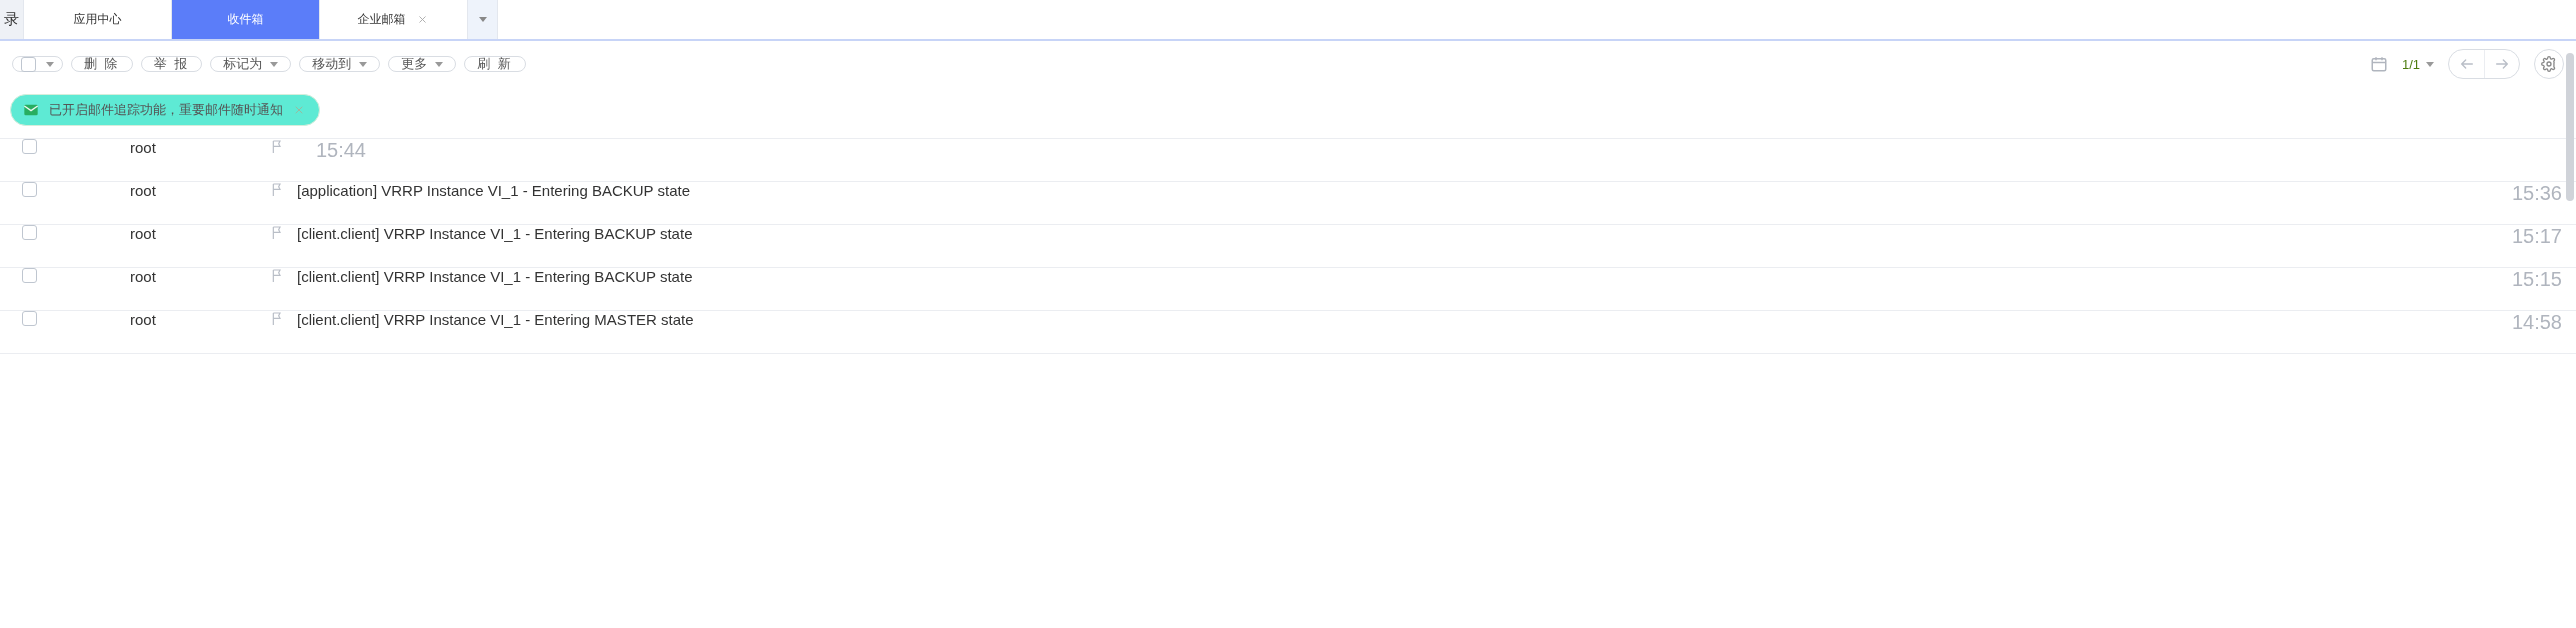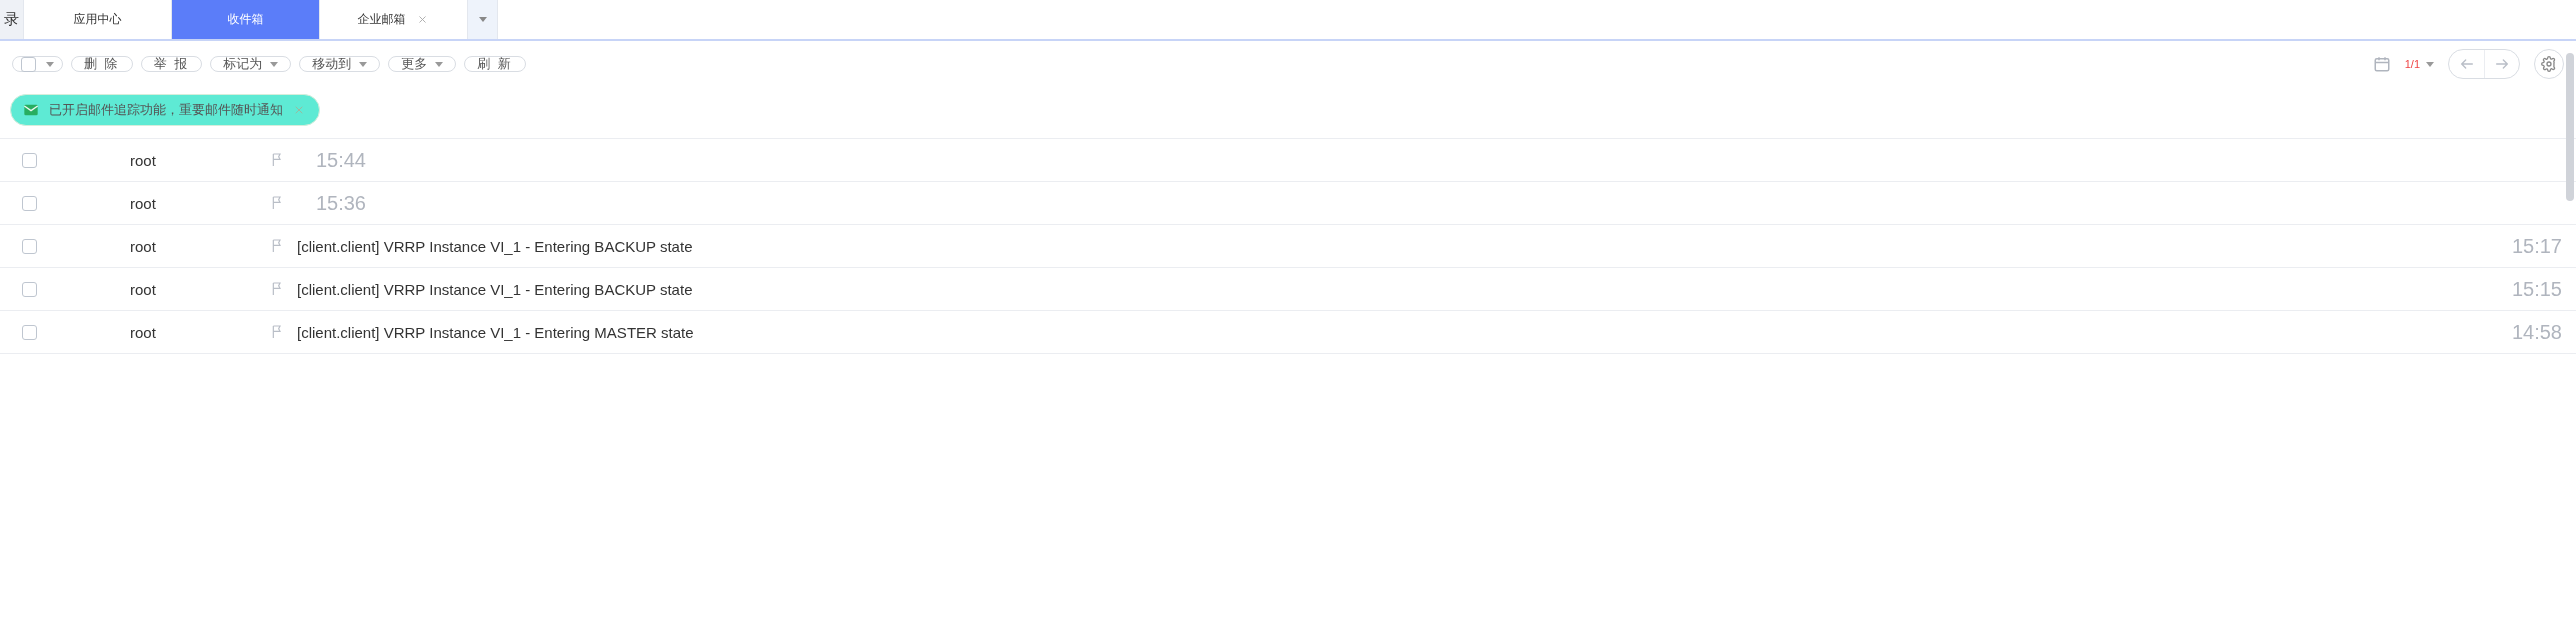--- a/index.html
+++ b/index.html
@@ -83,21 +83,21 @@
   }
   .btn.nolspace { letter-spacing: 0; }
   .btn .chev-down { border-top-color:#999; margin-left:2px; }
   .checkbox {
     width:15px;height:15px;border:1.5px solid #bfc6d0;border-radius:3px;background:#fff;display:inline-block;flex-shrink:0;
   }
   .checkbox-btn { padding:0 8px; }
   .checkbox-btn .chev-down { margin-left:4px; }
 
   .icon-calendar { width:18px;height:18px; color:#b0b5be; }
-  .pager { display:flex;align-items:center;gap:6px;color:#ef4444;font-size:11px; }
+  .pager { display:flex;align-items:center;gap:6px;color:#4d7c0f;font-size:13px; }
   .pager .chev-down { border-top-color:#999; }
   .nav-arrows {
     display:flex; border:1px solid #d9dde3; border-radius:984px; overflow:hidden;
     height:30px;
   }
   .nav-arrow {
     width:35px; display:flex;align-items:center;justify-content:center;color:#b9bec7;cursor:pointer;
   }
   .nav-arrow + .nav-arrow { border-left:1px solid #ebedf1; }
   .gear-circle {
@@ -115,21 +115,21 @@
     border-radius:984px;
     padding:6px 14px 6px 12px;
     font-size:13px;
   }
   .notice .mail-icon { color:#27ae60; }
   .notice .close { color:#9ab99f; cursor:pointer; }
 
   
   .list { border-top:1px solid #ebedf1; }
   .row {
-    display:flex;align-items:center;
+    display:flex;align-items:flex-start;
     height:43px;
     border-bottom:1px solid #ebedf1;
     padding:0 14px 0 22px;
     font-size:15px;
     color:#333;
   }
   .row .cb { width:39px; display:flex;align-items:center; }
   .row .sender { width:197px; color:#333; padding-left: 69px; }
   .row .flag { width:39px; color:#b9bec7; display:flex;align-items:center;justify-content:center; }
   .row .subject { flex:1; color:#333; }
@@ -260,20 +260,21 @@
     <div class="row">
       <span class="cb">
         <span class="checkbox"></span>
       </span>
       <span class="sender">root</span>
       <span class="flag">
         <svg class="svg-icon" width="16" height="16" viewBox="0 0 24 24" fill="none" stroke="currentColor" stroke-width="1.8">
           <path d="M5 3v18M5 3h10l-2 4 2 4H5"></path>
         </svg>
       </span>
+      <span class="subject">[application] VRRP Instance VI_1 - Entering BACKUP state</span>
       <span class="time">15:36</span>
     </div>
     <div class="row">
       <span class="cb">
         <span class="checkbox"></span>
       </span>
       <span class="sender">root</span>
       <span class="flag">
         <svg class="svg-icon" width="16" height="16" viewBox="0 0 24 24" fill="none" stroke="currentColor" stroke-width="1.8">
           <path d="M5 3v18M5 3h10l-2 4 2 4H5"></path>

